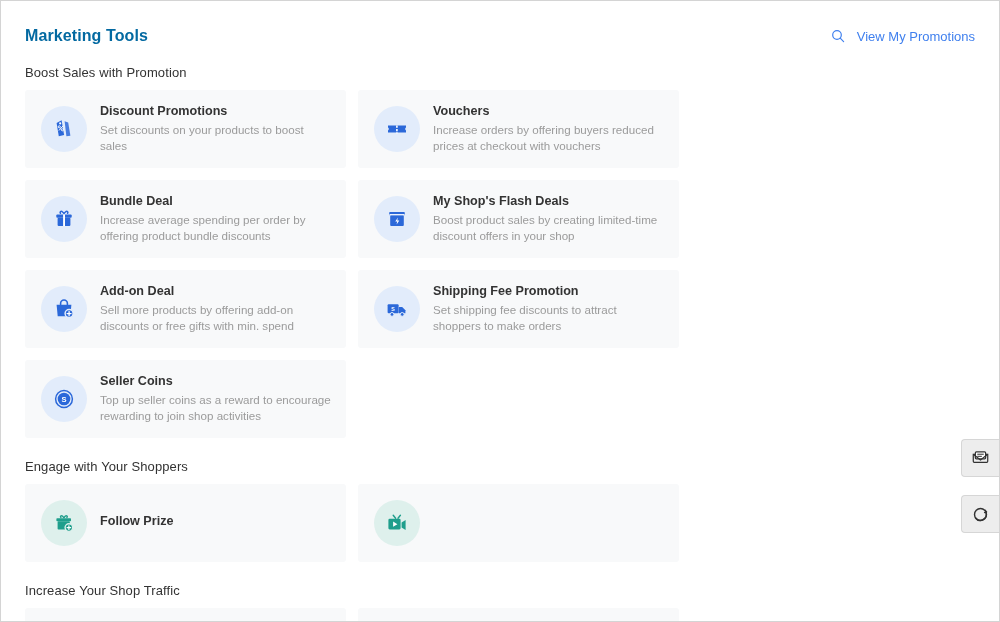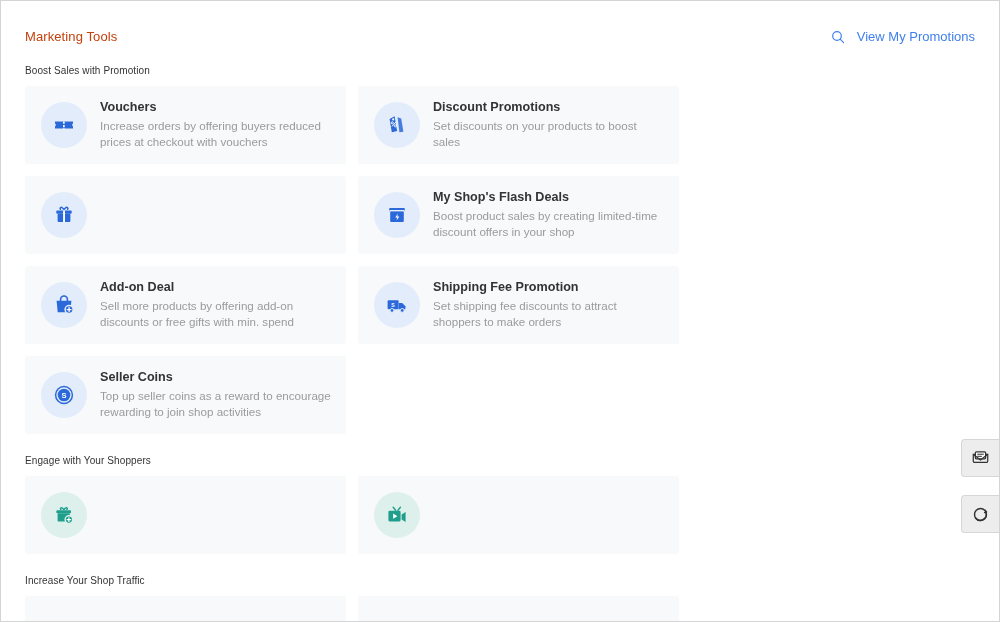--- a/index.html
+++ b/index.html
@@ -21,38 +21,39 @@
   }
   
   .header {
     display: flex;
     align-items: center;
     justify-content: space-between;
     height: 26px;
     margin-bottom: 16px;
   }
   .page-title {
-    font-size: 13px;
-    color: #c2410c;
+    font-size: 16px;
+    color: #0369a1;
     letter-spacing: .1px;
+    font-weight: bold;
   }
   .view-promotions {
     display: flex;
-    align-items: flex-end;
+    align-items: center;
     gap: 12px;
     color: #4080ee;
     font-size: 13px;
     cursor: pointer;
     white-space: nowrap;
   }
   .view-promotions svg { display: block; }
 
   
   .section-title {
-    font-size: 10px;
+    font-size: 13px;
     color: #333333;
     margin-bottom: 10px;
     letter-spacing: .1px;
   }
   .section + .section { margin-top: 21px; }
 
   .grid {
     display: flex;
     flex-wrap: wrap;
     gap: 12px;
@@ -136,58 +137,62 @@
       </div>
     </div>
 
     <div class="section">
       <div class="section-title">Boost Sales with Promotion</div>
       <div class="grid">
 
         <div class="card">
           <div class="icon-wrap blue">
             <svg width="24" height="24" viewBox="0 0 24 24">
-              <path d="M3 8.5h18v2.1a1.6 1.6 0 0 0 0 2.8v2.1H3v-2.1a1.6 1.6 0 0 0 0-2.8z" fill="#2b68d9"></path>
-              <rect x="11.1" y="8.5" width="1.6" height="2.3" fill="#fff"></rect>
-              <rect x="11.1" y="12" width="1.6" height="2.3" fill="#fff"></rect>
-              <rect x="11.1" y="15.4" width="1.6" height="1.1" fill="#fff"></rect>
-            </svg>
-          </div>
-          <div class="card-text">
-            <div class="card-title">Vouchers</div>
-            <div class="card-desc">Increase orders by offering buyers reduced prices at checkout with vouchers</div>
-          </div>
-        </div>
-
-        <div class="card">
-          <div class="icon-wrap blue">
-            <svg width="24" height="24" viewBox="0 0 24 24">
               <path d="M9.6 3.2 4.6 6.1l2.2 13.1 5.3-1.1z" fill="#2b68d9"></path>
               <path d="M12.6 4.3l3.6 1.2 2.2 13.3-4 .5z" fill="#2b68d9" opacity=".85"></path>
               <circle cx="8.2" cy="6.4" r="1.05" fill="#fff"></circle>
               <line x1="7.2" y1="13.2" x2="10.6" y2="9.4" stroke="#fff" stroke-width="1" stroke-linecap="round"></line>
               <circle cx="7.3" cy="9.8" r="1.05" fill="none" stroke="#fff" stroke-width="0.9"></circle>
               <circle cx="10.4" cy="12.8" r="1.05" fill="none" stroke="#fff" stroke-width="0.9"></circle>
             </svg>
           </div>
           <div class="card-text">
             <div class="card-title">Discount Promotions</div>
             <div class="card-desc">Set discounts on your products to boost sales</div>
           </div>
         </div>
 
         <div class="card">
           <div class="icon-wrap blue">
             <svg width="24" height="24" viewBox="0 0 24 24">
+              <path d="M3 8.5h18v2.1a1.6 1.6 0 0 0 0 2.8v2.1H3v-2.1a1.6 1.6 0 0 0 0-2.8z" fill="#2b68d9"></path>
+              <rect x="11.1" y="8.5" width="1.6" height="2.3" fill="#fff"></rect>
+              <rect x="11.1" y="12" width="1.6" height="2.3" fill="#fff"></rect>
+              <rect x="11.1" y="15.4" width="1.6" height="1.1" fill="#fff"></rect>
+            </svg>
+          </div>
+          <div class="card-text">
+            <div class="card-title">Vouchers</div>
+            <div class="card-desc">Increase orders by offering buyers reduced prices at checkout with vouchers</div>
+          </div>
+        </div>
+
+        <div class="card">
+          <div class="icon-wrap blue">
+            <svg width="24" height="24" viewBox="0 0 24 24">
               <path d="M8.4 6.3c-.9-1.3.6-2.6 1.8-1.6l1.8 1.6" fill="none" stroke="#2b68d9" stroke-width="1.5" stroke-linecap="round"></path>
               <path d="M15.6 6.3c.9-1.3-.6-2.6-1.8-1.6l-1.8 1.6" fill="none" stroke="#2b68d9" stroke-width="1.5" stroke-linecap="round"></path>
               <rect x="4.3" y="7.4" width="15.4" height="3.4" rx="1" fill="#2b68d9"></rect>
               <rect x="5.6" y="10.8" width="12.8" height="8.3" rx="1" fill="#2b68d9"></rect>
               <rect x="11.1" y="7.4" width="1.9" height="11.7" fill="#fff"></rect>
             </svg>
+          </div>
+          <div class="card-text">
+            <div class="card-title">Bundle Deal</div>
+            <div class="card-desc">Increase average spending per order by offering product bundle discounts</div>
           </div>
         </div>
 
         <div class="card">
           <div class="icon-wrap blue">
             <svg width="24" height="24" viewBox="0 0 24 24">
               <rect x="4.2" y="5.1" width="15.6" height="3.3" rx=".8" fill="#2b68d9"></rect>
               <path d="M4.6 6.9h14.8q.5 1.4 0 1.6H4.6q-.5-.3 0-1.6z" fill="#fff" opacity=".9"></path>
               <rect x="5.2" y="8.5" width="13.6" height="10.6" rx="1" fill="#2b68d9"></rect>
               <path d="M12.9 10.4l-2.6 4h1.9l-.6 3.2 2.7-4.2h-2z" fill="#fff"></path>
@@ -258,20 +263,21 @@
               <path d="M8.9 6.6c-1.1-1.1.3-2.6 1.5-1.5l1.3 1.3" fill="none" stroke="#1f9e8c" stroke-width="1.4" stroke-linecap="round"></path>
               <path d="M14.9 6.6c1.1-1.1-.3-2.6-1.5-1.5l-1.3 1.3" fill="none" stroke="#1f9e8c" stroke-width="1.4" stroke-linecap="round"></path>
               <rect x="4.4" y="7.3" width="14.6" height="3" rx=".7" fill="#1f9e8c"></rect>
               <rect x="5.6" y="10.3" width="12.2" height="8.2" rx=".8" fill="#1f9e8c"></rect>
               <circle cx="16.9" cy="16.6" r="3.8" fill="#1f9e8c" stroke="#def0ec" stroke-width="1.4"></circle>
               <line x1="16.9" y1="14.8" x2="16.9" y2="18.4" stroke="#fff" stroke-width="1.2" stroke-linecap="round"></line>
               <line x1="15.1" y1="16.6" x2="18.7" y2="16.6" stroke="#fff" stroke-width="1.2" stroke-linecap="round"></line>
             </svg>
           </div>
           <div class="card-text">
+            <div class="card-title">Follow Prize</div>
           </div>
         </div>
 
         <div class="card">
           <div class="icon-wrap teal">
             <svg width="24" height="24" viewBox="0 0 24 24">
               <line x1="8.2" y1="4.2" x2="10.6" y2="7.2" stroke="#1f9e8c" stroke-width="1.4" stroke-linecap="round"></line>
               <line x1="15.4" y1="4.2" x2="13" y2="7.2" stroke="#1f9e8c" stroke-width="1.4" stroke-linecap="round"></line>
               <rect x="3.4" y="7.8" width="12.2" height="10.6" rx="1.3" fill="#1f9e8c"></rect>
               <path d="M16.6 11.6l4-2.6v10l-4-2.6z" fill="#1f9e8c"></path>

